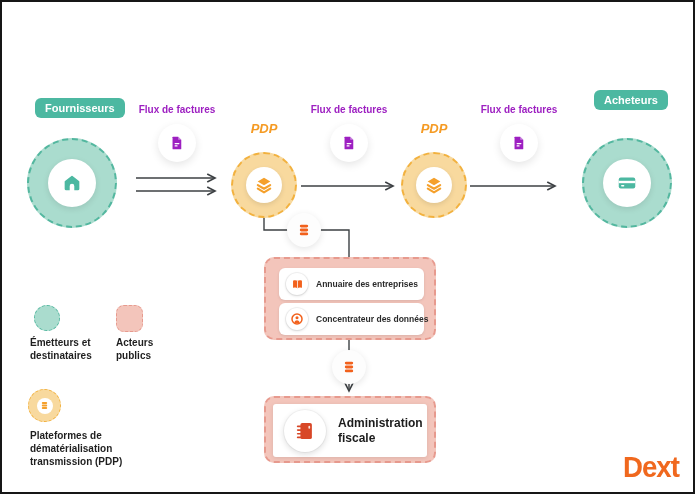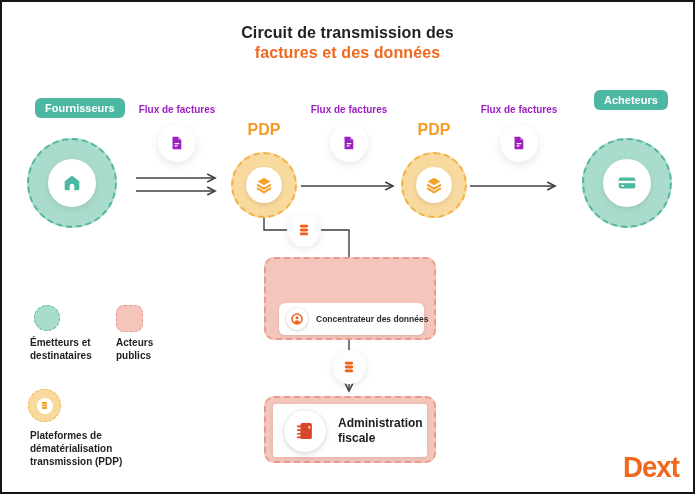--- a/index.html
+++ b/index.html
@@ -7,21 +7,21 @@
   .abs{position:absolute;}
   svg.wires{position:absolute;left:0;top:0;width:695px;height:494px;pointer-events:none;z-index:1;}
   .title{left:0;top:21px;width:100%;text-align:center;line-height:1.22;z-index:2;}
   .title .t1{font-size:16px;font-weight:bold;color:#222222;letter-spacing:.1px;}
   .title .t2{font-size:16px;font-weight:bold;color:#F0681E;letter-spacing:.1px;}
   .badge{padding:4px 10px;border-radius:6px;color:#ffffff;font-size:11px;font-weight:bold;background:#4CB8A1;z-index:3;}
   .big-circle{width:90px;height:90px;border-radius:50%;background:#AADCCE;border:2px dashed #53B79F;box-sizing:border-box;display:flex;align-items:center;justify-content:center;z-index:2;}
   .big-inner{width:48px;height:48px;border-radius:50%;background:#ffffff;display:flex;align-items:center;justify-content:center;box-shadow:0 2px 6px rgba(0,0,0,.10);}
   .pdp-circle{width:66px;height:66px;border-radius:50%;background:#F8D99E;border:2px dashed #F2B13E;box-sizing:border-box;display:flex;align-items:center;justify-content:center;z-index:2;}
   .pdp-inner{width:36px;height:36px;border-radius:50%;background:#ffffff;display:flex;align-items:center;justify-content:center;box-shadow:0 2px 5px rgba(0,0,0,.10);}
-  .pdp-label{font-size:16px;font-weight:bold;color:#F59B24;z-index:2;text-align:center;width:66px;}
+  .pdp-label{font-size:13px;font-weight:bold;color:#F59B24;z-index:2;text-align:center;width:66px;font-style:italic;}
   .flux-label{font-size:10px;font-weight:bold;color:#9D1FC1;z-index:2;text-align:center;width:110px;margin-left:-55px;}
   .flux-circle{width:38px;height:38px;border-radius:50%;background:#ffffff;box-shadow:0 3px 9px rgba(0,0,0,.10);display:flex;align-items:center;justify-content:center;z-index:2;}
   .db-circle{width:34px;height:34px;border-radius:50%;background:#fdfdfd;box-shadow:0 2px 7px rgba(0,0,0,.10);display:flex;align-items:center;justify-content:center;z-index:2;}
   .pink-box{background:#F3C5BB;border:2px dashed #E79A8E;border-radius:10px;box-sizing:border-box;z-index:2;}
   .mini-card{position:absolute;left:13px;width:145px;height:32px;background:#ffffff;border-radius:6px;box-shadow:0 1px 3px rgba(0,0,0,.10);display:flex;align-items:center;gap:8px;padding-left:7px;box-sizing:border-box;}
   .mini-icon{width:22px;height:22px;border-radius:50%;background:#ffffff;box-shadow:0 0 0 1px rgba(0,0,0,.05),0 1px 3px rgba(0,0,0,.14);display:flex;align-items:center;justify-content:center;flex:0 0 auto;}
   .mini-label{font-size:8.5px;font-weight:bold;color:#2b2b2b;white-space:nowrap;}
   .admin-card{position:absolute;left:7px;top:6px;width:154px;height:53px;background:#ffffff;border-radius:3px;box-shadow:0 1px 4px rgba(0,0,0,.10);display:flex;align-items:center;gap:12px;padding-left:11px;box-sizing:border-box;}
   .admin-icon{width:42px;height:42px;border-radius:50%;background:#ffffff;box-shadow:0 0 0 1px rgba(0,0,0,.04),0 2px 6px rgba(0,0,0,.14);display:flex;align-items:center;justify-content:center;flex:0 0 auto;}
   .admin-label{font-size:12px;font-weight:bold;color:#1c1c1c;line-height:1.25;width:100px;}
@@ -45,24 +45,20 @@
       </marker>
     </defs>
     <line x1="134" y1="176" x2="212" y2="176" stroke="#3C4043" stroke-width="1.4" marker-end="url(#ah)"></line>
     <line x1="134" y1="189" x2="212" y2="189" stroke="#3C4043" stroke-width="1.4" marker-end="url(#ah)"></line>
     <line x1="299" y1="184" x2="390" y2="184" stroke="#3C4043" stroke-width="1.4" marker-end="url(#ah)"></line>
     <line x1="468" y1="184" x2="552" y2="184" stroke="#3C4043" stroke-width="1.4" marker-end="url(#ah)"></line>
     <path d="M262 214 V228 H347 V256" fill="none" stroke="#3C4043" stroke-width="1.4"></path>
     <path d="M347 337 V388" fill="none" stroke="#3C4043" stroke-width="1.4" marker-end="url(#ah)"></path>
   </svg>
 
-  <div class="abs title">
-    <div class="t1">Circuit de transmission des</div>
-    <div class="t2">factures et des données</div>
-  </div>
 
   <div class="abs badge" style="left:33px;top:96px;border-radius:6px;">Fournisseurs</div>
   <div class="abs big-circle" style="left:25px;top:136px;">
     <div class="big-inner">
       <span class="icon">
         <svg width="22" height="22" viewBox="0 0 24 24">
             <path fill="#4CB8A1" d="M11.4 4.3a1 1 0 0 1 1.2 0l7 5.4a1 1 0 0 1 .4.8v8a1.5 1.5 0 0 1-1.5 1.5h-4v-4.6a2.5 2.5 0 0 0-5 0V20h-4A1.5 1.5 0 0 1 4 18.5v-8a1 1 0 0 1 .4-.8z"></path>
           </svg>
       </span>
     </div>
@@ -147,20 +143,29 @@
     <span class="icon">
       <svg width="14" height="14" viewBox="0 0 24 24" fill="#F2611C">
           <rect x="4.8" y="2.8" width="14.4" height="5" rx="2.5"></rect>
           <rect x="4.8" y="9.5" width="14.4" height="5" rx="2.5"></rect>
           <rect x="4.8" y="16.2" width="14.4" height="5" rx="2.5"></rect>
         </svg>
     </span>
   </div>
 
   <div class="abs pink-box" style="left:262px;top:255px;width:172px;height:83px;">
+    <div class="mini-card" style="top:9px;">
+      <span class="mini-icon">
+        <svg width="13" height="13" viewBox="0 0 24 24">
+            <path fill="#F2611C" d="M12 5.2c-2.4-1.4-5-1.6-7.6-.6a1 1 0 0 0-.6.9v11.6a1 1 0 0 0 1.4.9c2.3-.8 4.6-.6 6.8.7 2.2-1.3 4.5-1.5 6.8-.7a1 1 0 0 0 1.4-.9V5.5a1 1 0 0 0-.6-.9c-2.6-1-5.2-.8-7.6.6z"></path>
+            <path d="M12 5.2v13.5" stroke="#ffffff" stroke-width="1.4"></path>
+          </svg>
+      </span>
+      <span class="mini-label">Annuaire des entreprises</span>
+    </div>
     <div class="mini-card" style="top:44px;">
       <span class="mini-icon">
         <svg width="14" height="14" viewBox="0 0 24 24">
             <circle cx="12" cy="12" r="8.6" fill="none" stroke="#F2611C" stroke-width="2.6"></circle>
             <circle cx="12" cy="10" r="2.6" fill="#F2611C"></circle>
             <path d="M7.3 17.8c1-2.5 2.7-3.7 4.7-3.7s3.7 1.2 4.7 3.7a8.6 8.6 0 0 1-9.4 0z" fill="#F2611C"></path>
           </svg>
       </span>
       <span class="mini-label">Concentrateur des données</span>
     </div>

